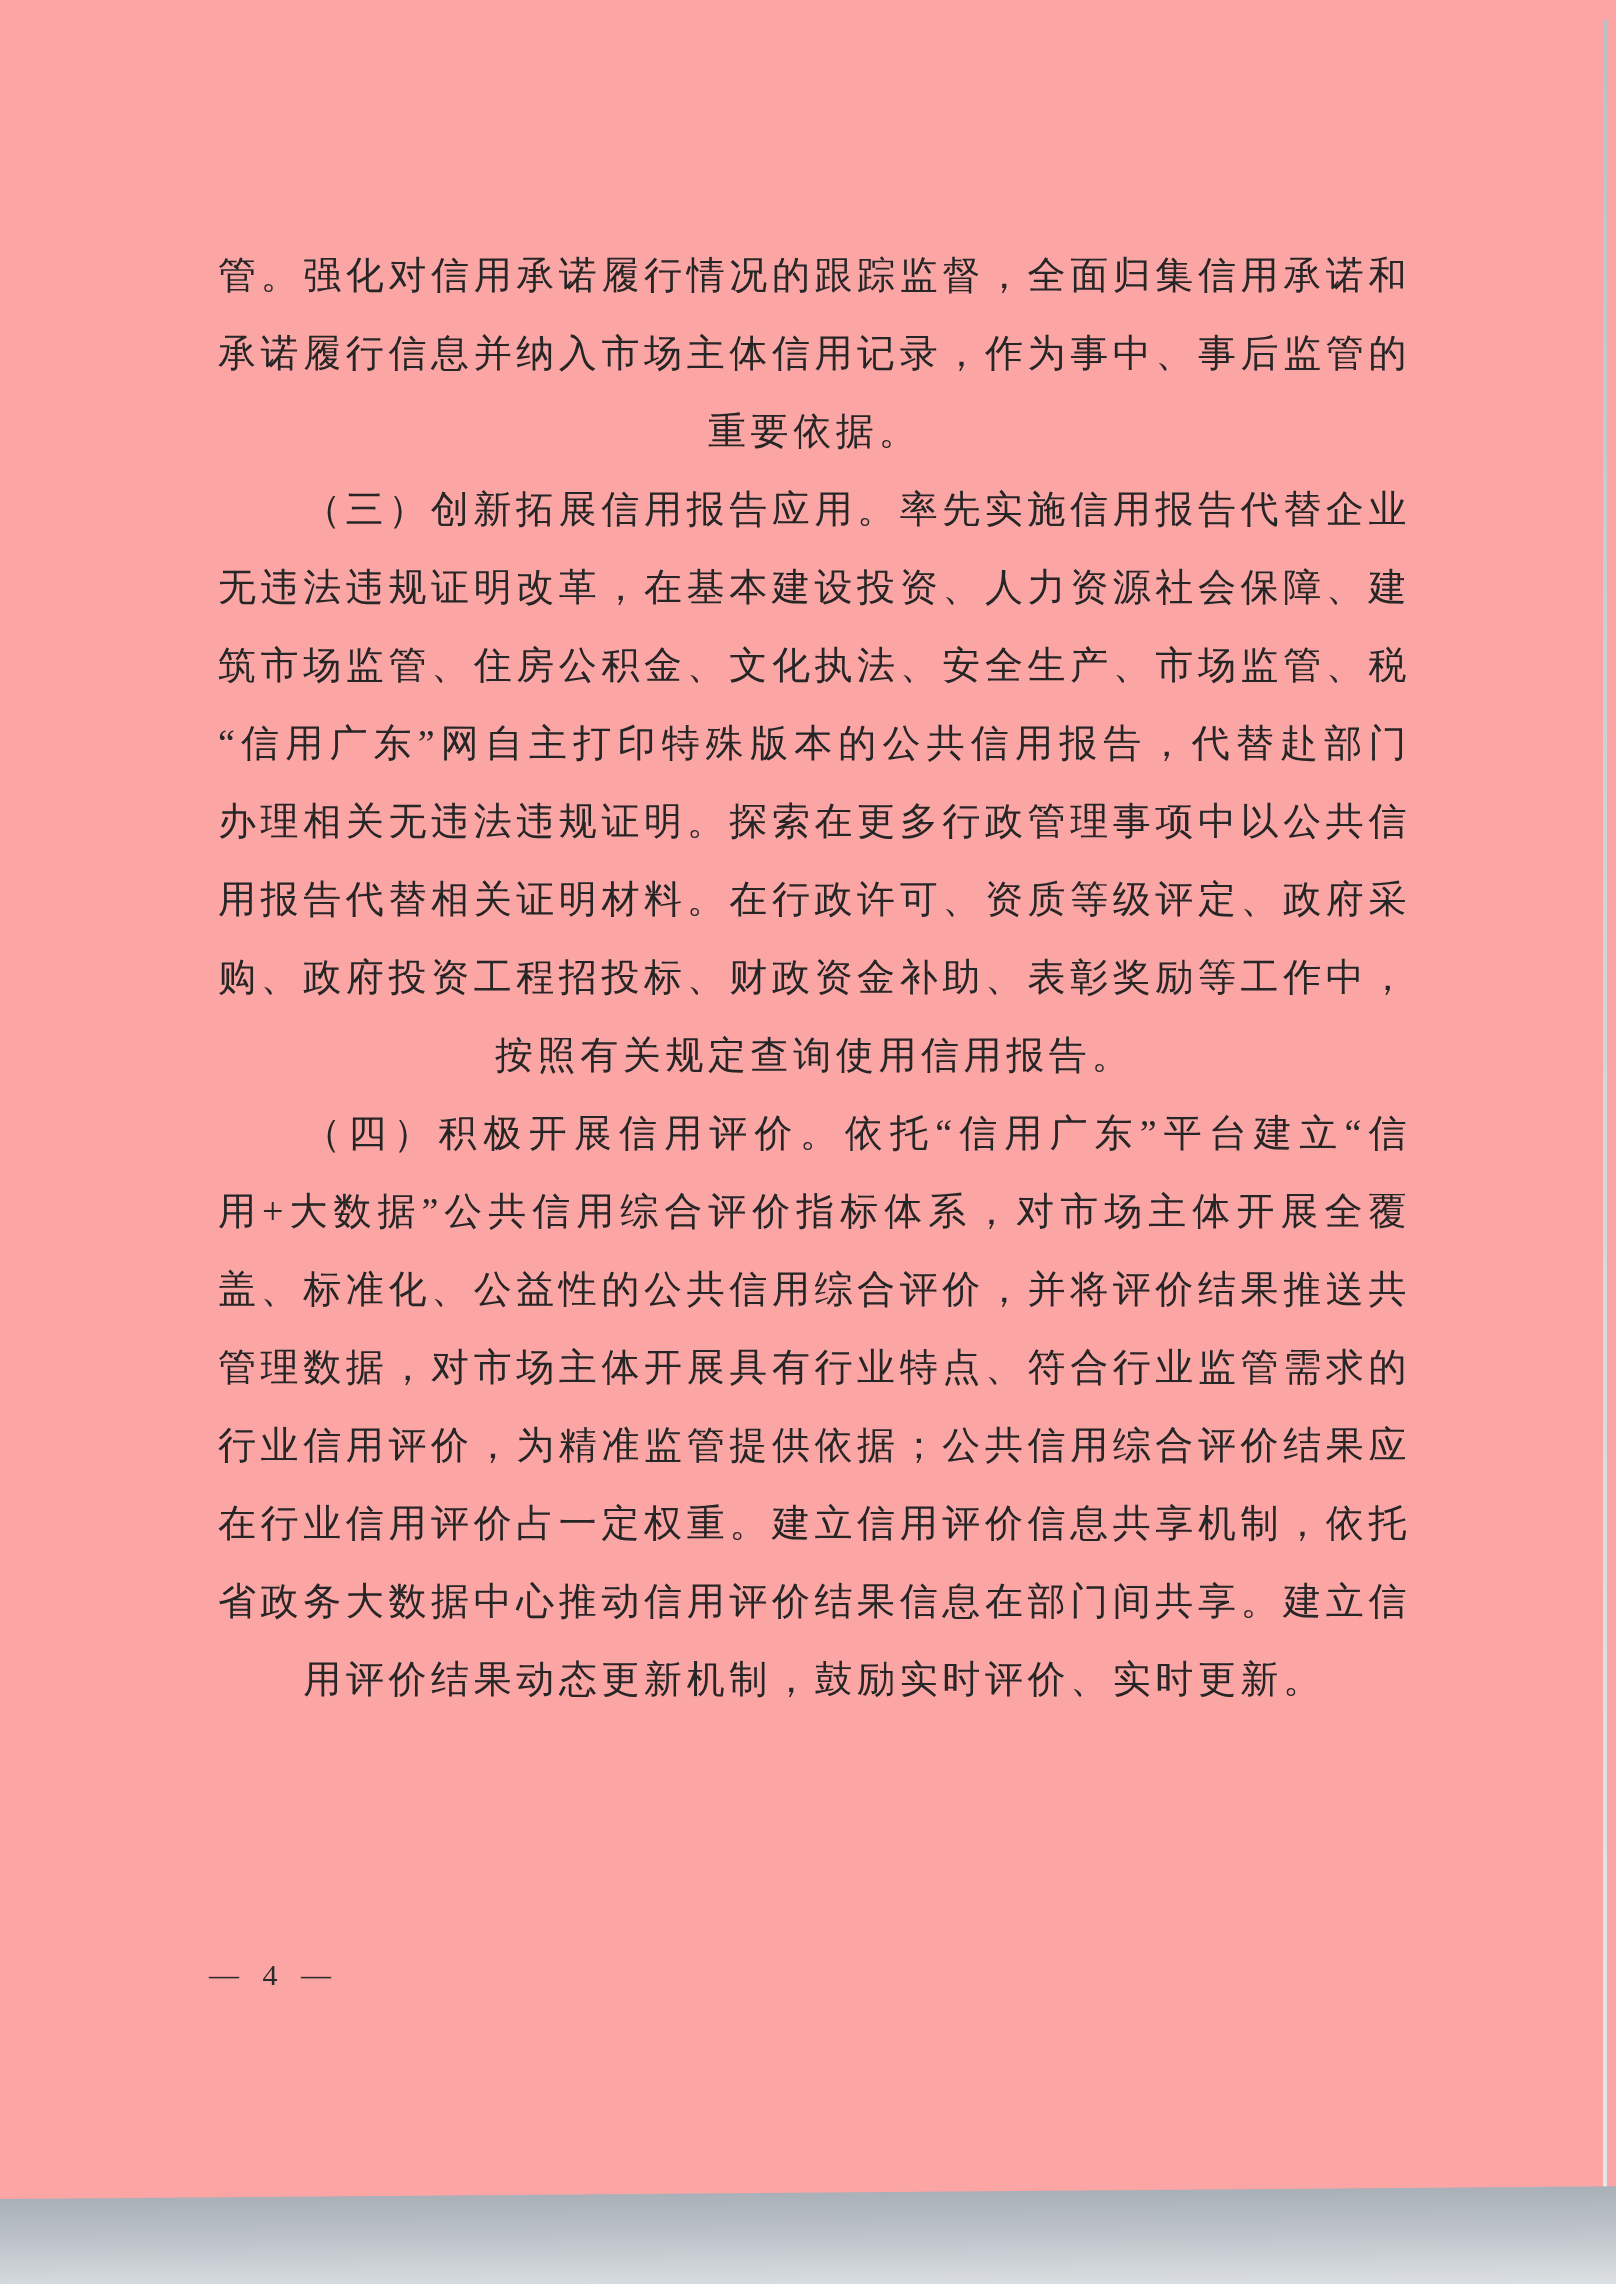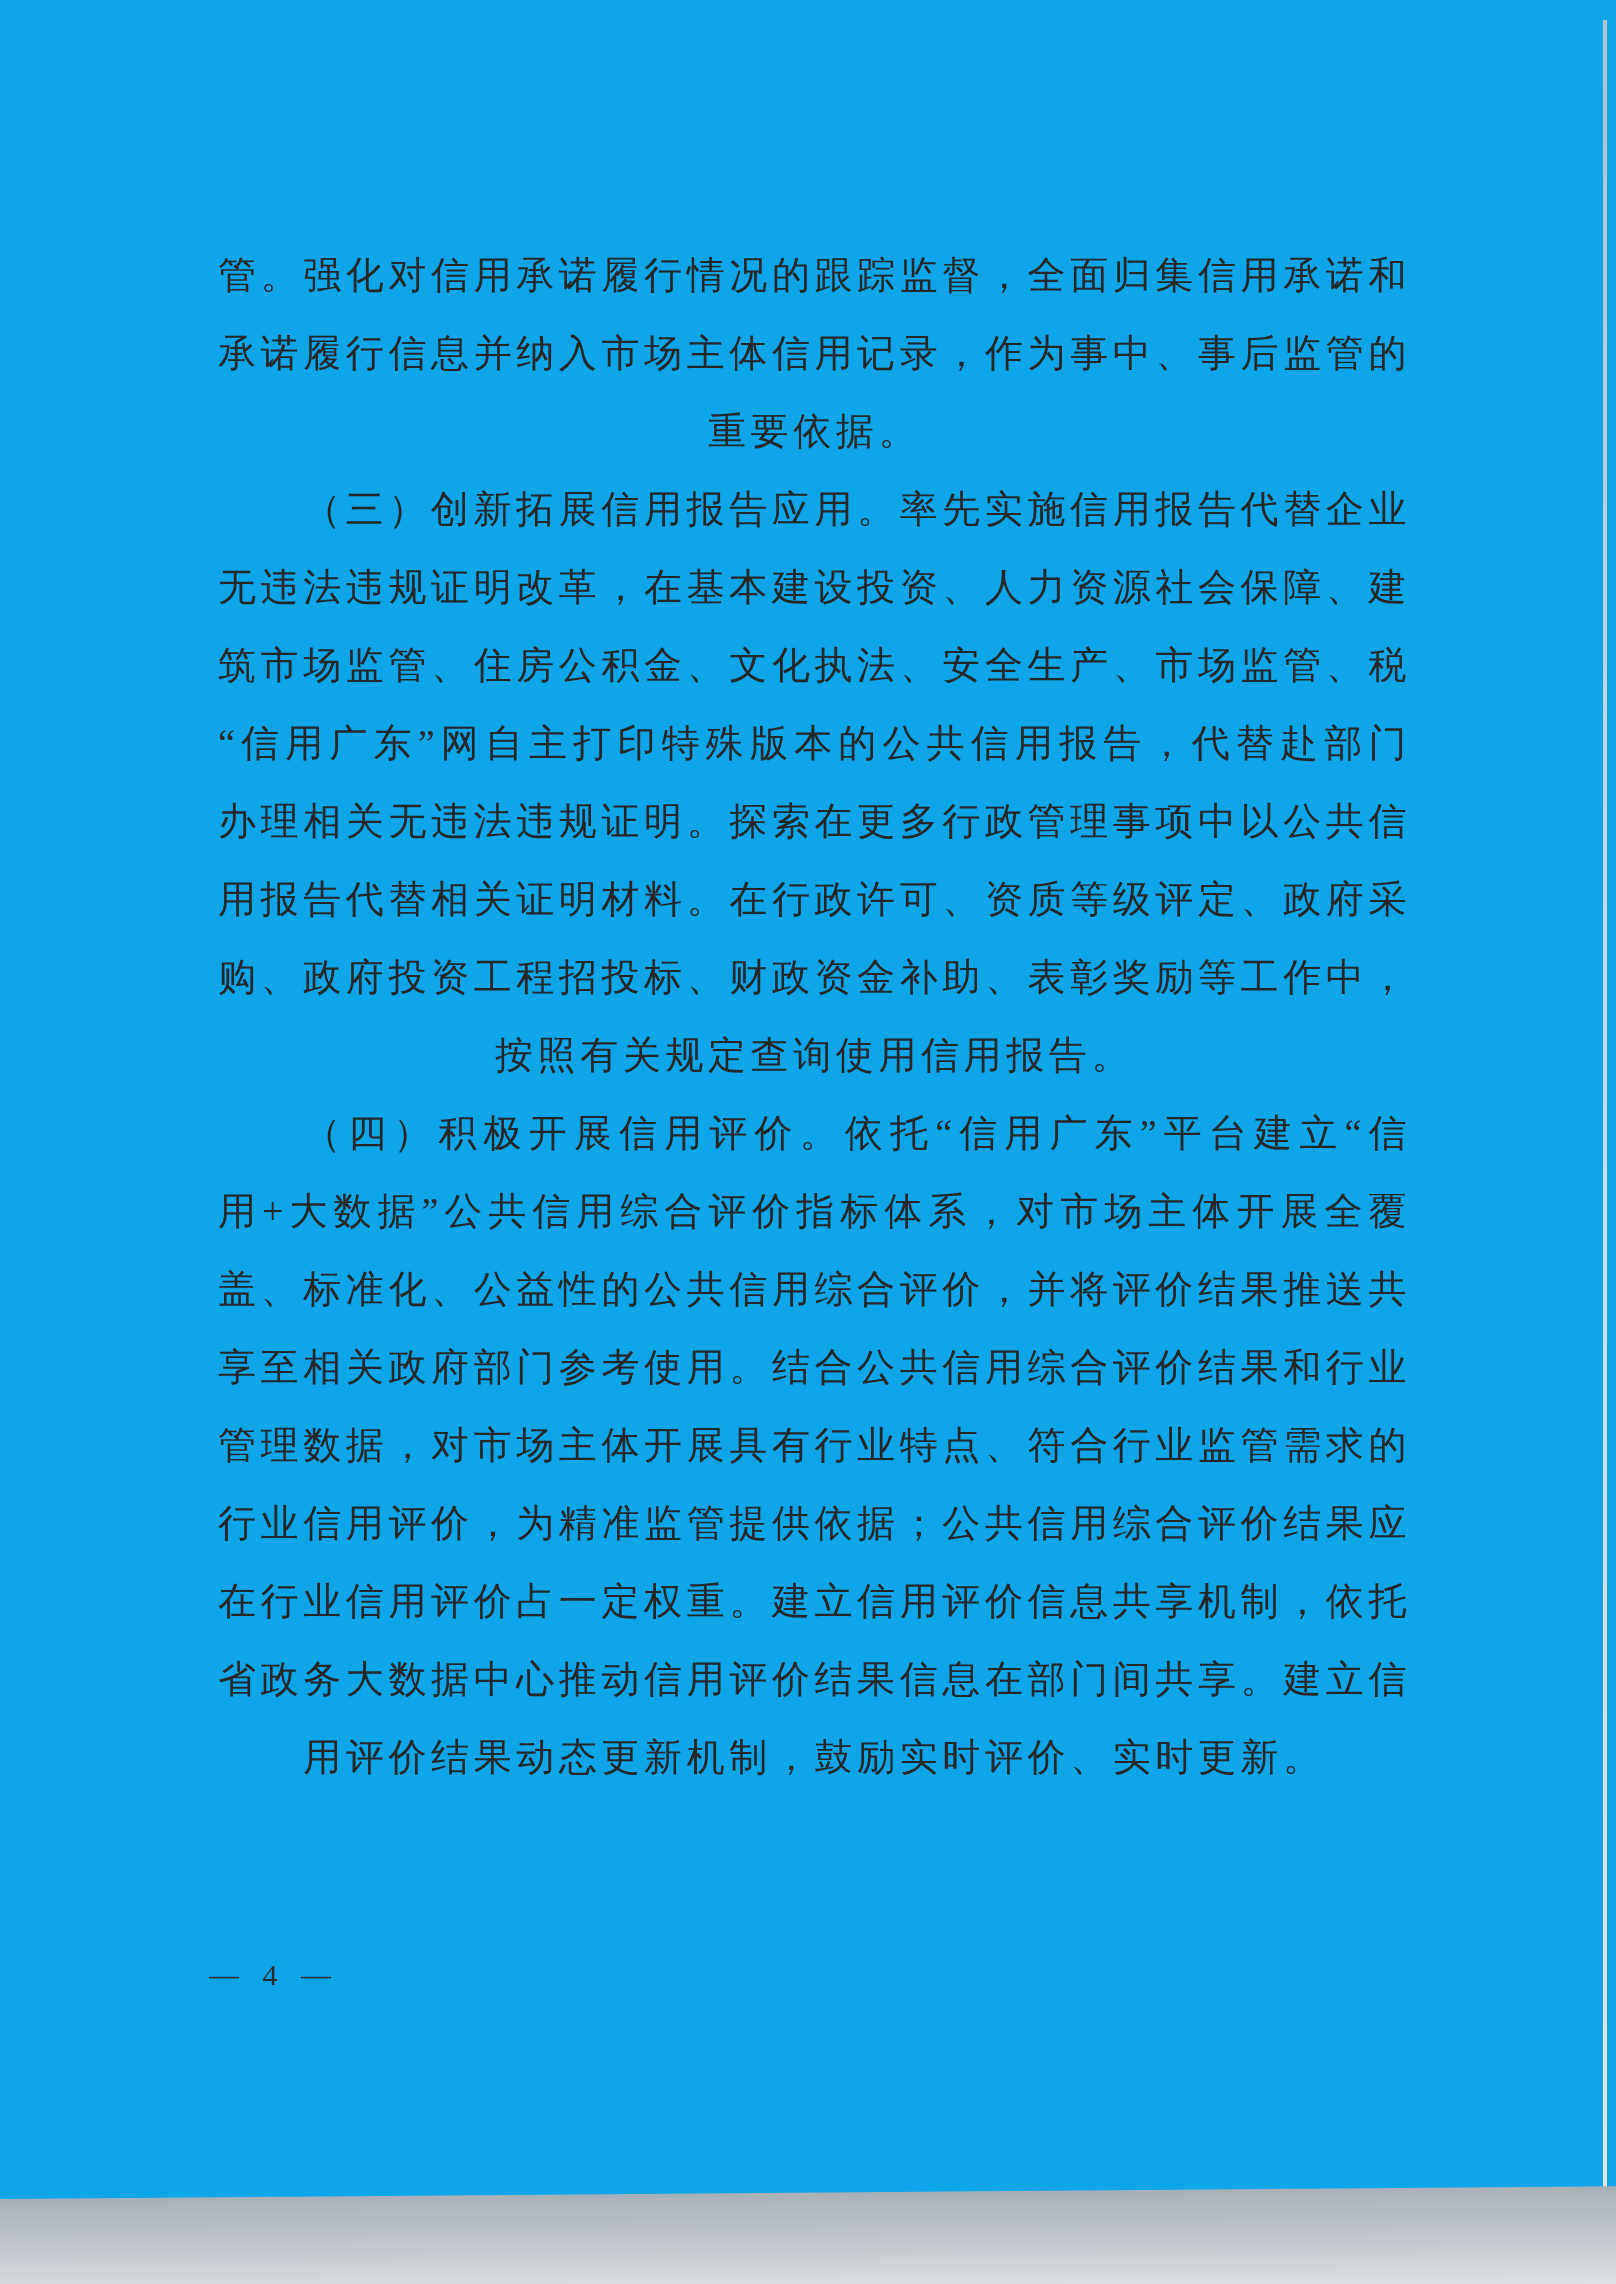--- a/index.html
+++ b/index.html
@@ -1,19 +1,19 @@
 <!DOCTYPE html>
 <html lang="zh" style="font-size:10.6px"><head>
 <meta charset="utf-8">
 <style>
   html,body{margin:0;padding:0;background:#e9eaec;}
   .page{
     position:relative;
     width:1616px;height:2284px;
-    background:#0ea5e9;
+    background:#fca5a5;
     overflow:hidden;
     font-family:"Liberation Serif","DejaVu Serif",serif;
   }
   .textblock{
     position:absolute;
     left:218px;top:236px;width:1193px;
     font-size:38px;
     line-height:78px;
     letter-spacing:4.6px;
     color:#262626;
@@ -62,21 +62,20 @@
     <div class="line jf"><span class="kai"></span><span>无违法违规证明改革，在基本建设投资、人力资源社会保障、建</span></div>
     <div class="line jf"><span class="kai"></span><span>筑市场监管、住房公积金、文化执法、安全生产、市场监管、税</span></div>
     <div class="line jf"><span class="kai"></span><span>“信用广东”网自主打印特殊版本的公共信用报告，代替赴部门</span></div>
     <div class="line jf"><span class="kai"></span><span>办理相关无违法违规证明。探索在更多行政管理事项中以公共信</span></div>
     <div class="line jf"><span class="kai"></span><span>用报告代替相关证明材料。在行政许可、资质等级评定、政府采</span></div>
     <div class="line jf"><span class="kai"></span><span>购、政府投资工程招投标、财政资金补助、表彰奖励等工作中，</span></div>
     <div class="line pe"><span class="kai"></span><span>按照有关规定查询使用信用报告。</span></div>
     <div class="line jf pi"><span class="kai">（四）积极开展信用评价。</span><span>依托“信用广东”平台建立“信</span></div>
     <div class="line jf"><span class="kai"></span><span>用+大数据”公共信用综合评价指标体系，对市场主体开展全覆</span></div>
     <div class="line jf"><span class="kai"></span><span>盖、标准化、公益性的公共信用综合评价，并将评价结果推送共</span></div>
-    <div class="line jf"><span class="kai"></span><span>享至相关政府部门参考使用。结合公共信用综合评价结果和行业</span></div>
     <div class="line jf"><span class="kai"></span><span>管理数据，对市场主体开展具有行业特点、符合行业监管需求的</span></div>
     <div class="line jf"><span class="kai"></span><span>行业信用评价，为精准监管提供依据；公共信用综合评价结果应</span></div>
     <div class="line jf"><span class="kai"></span><span>在行业信用评价占一定权重。建立信用评价信息共享机制，依托</span></div>
     <div class="line jf"><span class="kai"></span><span>省政务大数据中心推动信用评价结果信息在部门间共享。建立信</span></div>
     <div class="line pe"><span class="kai"></span><span>用评价结果动态更新机制，鼓励实时评价、实时更新。</span></div>
   </div>
 
   <div class="pageno">— 4 —</div>
 
   <div class="edge-right"></div>

